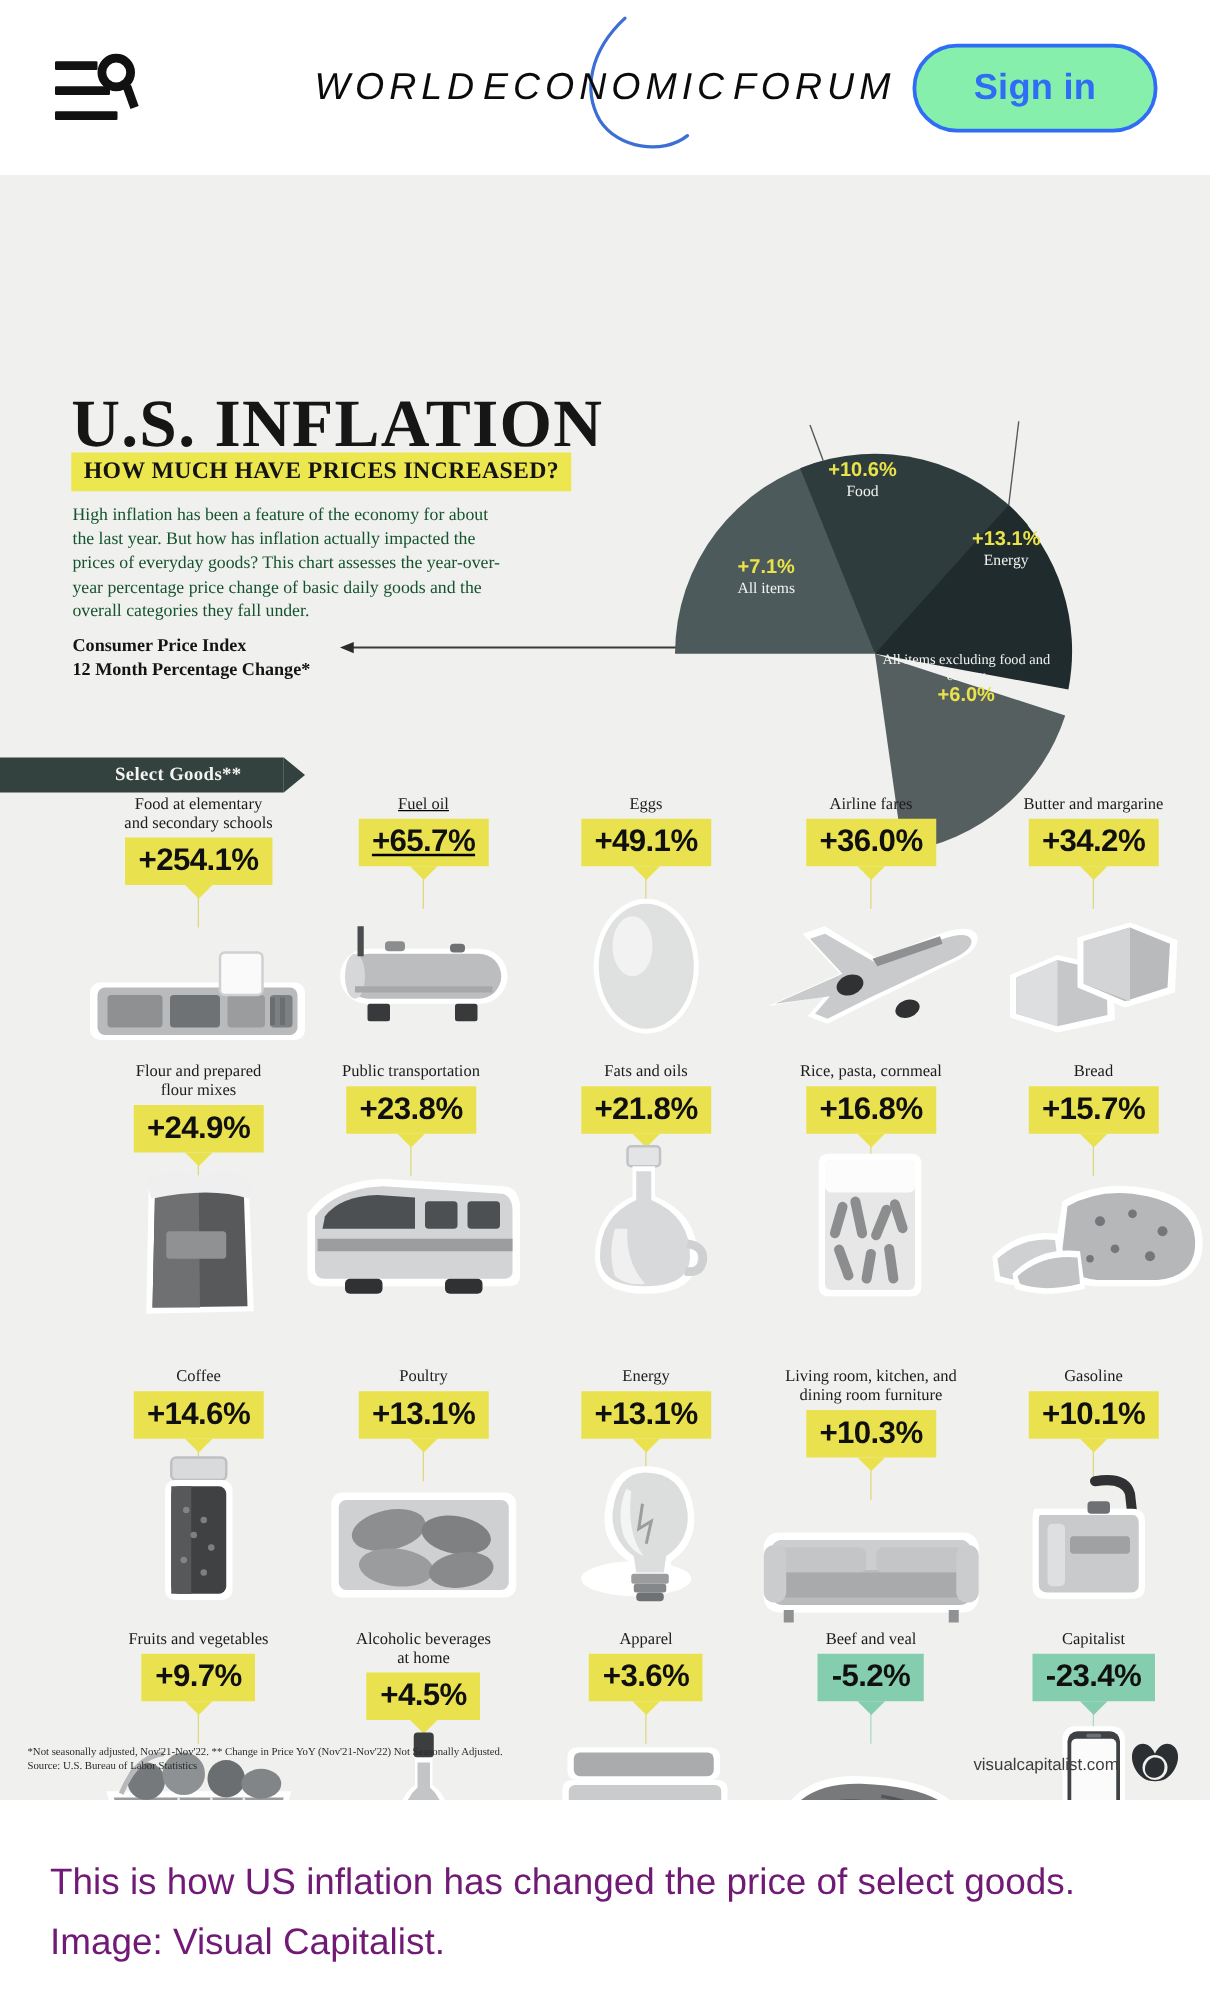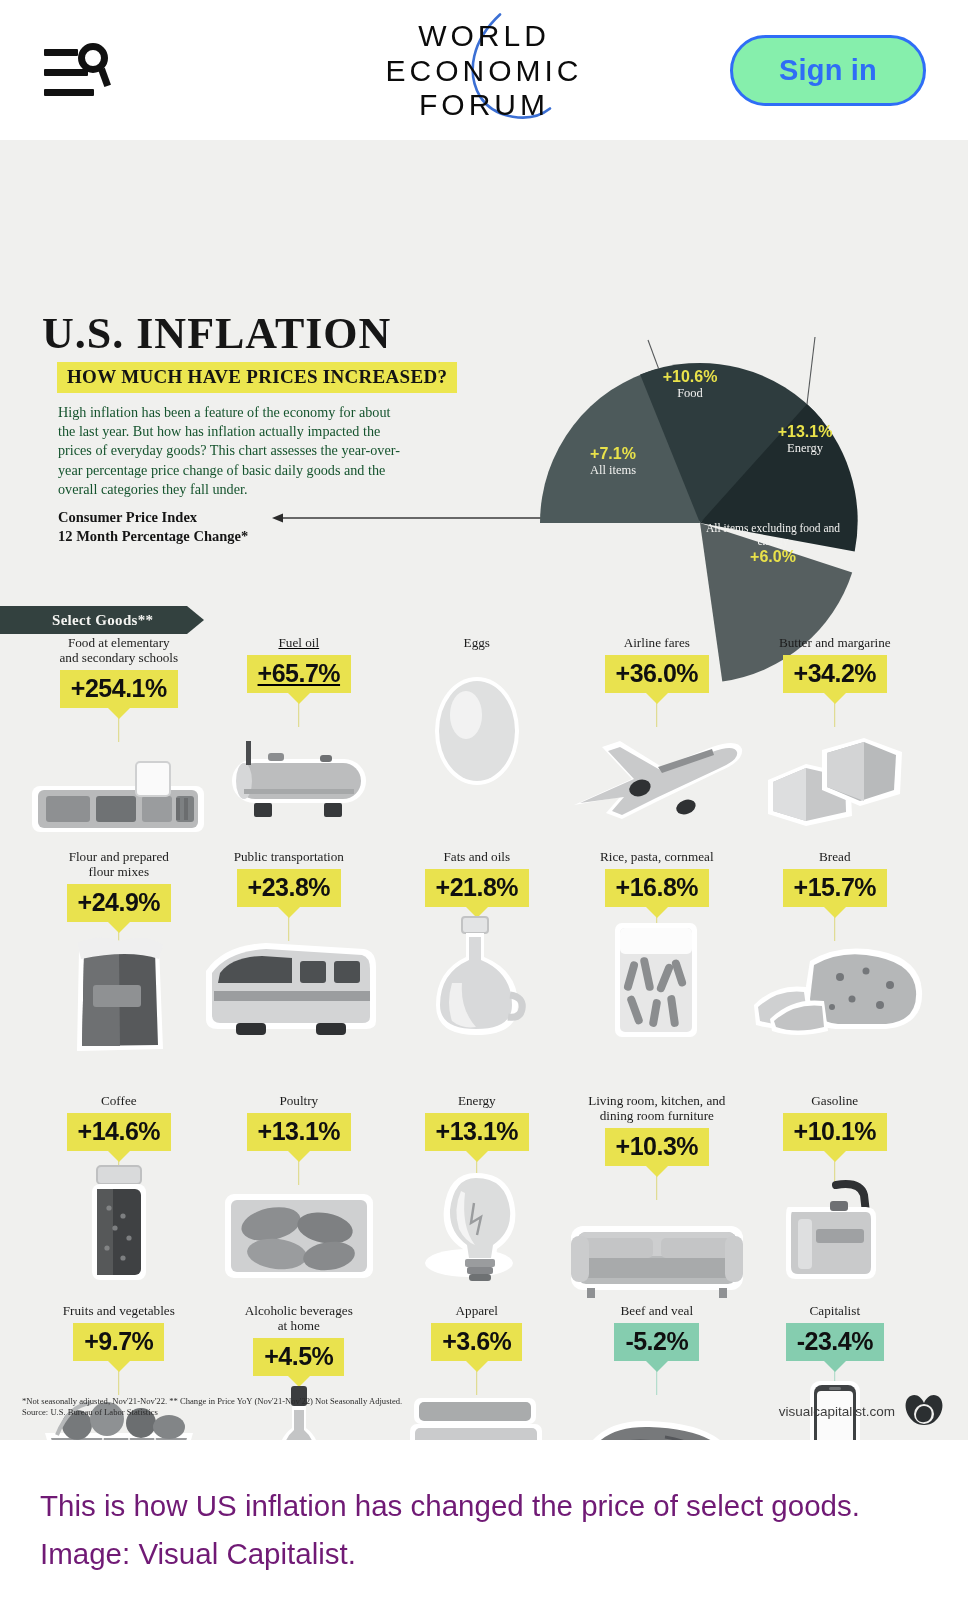--- a/index.html
+++ b/index.html
@@ -36,22 +36,23 @@
     background: #111; transform: rotate(-20deg); transform-origin: top center;
   }
 
   .wef-logo {
     position: absolute; left: 50%; top: 50%; transform: translate(-50%,-50%);
     width: 260px; height: 115px;
   }
   .wef-logo svg { display: block; }
   .wef-words {
     position: absolute; left: 0; top: 0; width: 260px; height: 115px;
-    display: flex; flex-direction: column; align-items: center; justify-content: center;
+    display: flex; flex-direction: row; align-items: center; justify-content: center;
     gap: 3px;
+    font-style: italic;
   }
   .wef-words span {
     font-family: "Liberation Sans", sans-serif;
     font-size: 30px; letter-spacing: 4px; color: #0b0b0b; font-weight: 400;
     line-height: 1.05;
   }
 
   .signin-btn {
     border: 3px solid #2f6df6;
     color: #2f6df6;
@@ -68,24 +69,24 @@
   .infographic {
     position: relative;
     width: 968px;
     height: 1300px;
     background: #f0f0ee;
     overflow: hidden;
   }
   .ig-inner { position: absolute; inset: 0; }
 
   .ig-title {
-    position: absolute; left: 42px; top: 168px;
+    position: absolute; left: 57px; top: 168px;
     font-family: "Liberation Serif", serif;
     font-weight: 700;
-    font-size: 44px;
+    font-size: 54px;
     letter-spacing: 1px;
     color: #161616;
   }
   .ig-subtitle {
     position: absolute; left: 57px; top: 222px;
     background: #ece64f;
     padding: 4px 10px 5px 10px;
     font-family: "Liberation Serif", serif;
     font-weight: 700;
     font-size: 19px;
@@ -124,35 +125,35 @@
   .fan-name {
     font-family: "Liberation Serif", serif;
     font-size: 12.5px; color: #f2f2f0; line-height: 1.15;
   }
   .fan-name.small { font-size: 11.5px; }
 
   
   .goods-banner {
     position: absolute; left: 0px; top: 466px;
     height: 28px; background: #33413f;
-    padding: 0 34px 0 52px;
+    padding: 0 34px 0 92px;
     display: flex; align-items: center;
     font-family: "Liberation Serif", serif;
     font-weight: 700; font-size: 15px; color: #f4f4f1;
     letter-spacing: 0.3px;
   }
   .goods-banner::after {
     content: ""; position: absolute; right: -17px; top: 0;
     border-top: 14px solid transparent;
     border-bottom: 14px solid transparent;
     border-left: 17px solid #33413f;
   }
 
   
-  .goods-grid { position: absolute; left: 0; top: 496px; width: 968px; }
+  .goods-grid { position: absolute; left: 0; top: 496px; width: 968px; padding-left: 40px; }
   .goods-row { position: relative; width: 968px; }
   .good {
     position: absolute;
     width: 193.6px;
     text-align: center;
   }
   .good-label {
     font-family: "Liberation Serif", serif;
     font-size: 13.2px;
     line-height: 1.12;
@@ -347,20 +348,23 @@
      <rect x="96" y="26" width="12" height="7" rx="3" fill="#6e7072"></rect>
      <rect x="30" y="74" width="18" height="14" rx="2" fill="#37393b"></rect>
      <rect x="100" y="74" width="18" height="14" rx="2" fill="#37393b"></rect>
      <rect x="20" y="60" width="110" height="5" fill="#a6a8a9"></rect>
               </svg>
             </div>
           </div>
           <div class="good" style="left: 380px; top: 0px; width: 193.6px;">
             <div class="good-label">
               <div>Eggs</div>
+            </div>
+            <div class="badge-wrap">
+              <div class="badge">+49.1%<div class="stem"></div></div>
             </div>
             <div class="good-art">
               <svg class="art-svg" width="110" height="120" viewBox="0 0 110 120">
      <ellipse cx="55" cy="64" rx="42" ry="54" fill="#ffffff"></ellipse>
      <ellipse cx="55" cy="64" rx="38" ry="50" fill="#dfe0e0"></ellipse>
      <ellipse cx="44" cy="48" rx="16" ry="24" fill="#f2f2f2"></ellipse>
               </svg>
             </div>
           </div>
           <div class="good" style="left: 560px; top: 0px; width: 193.6px;">

